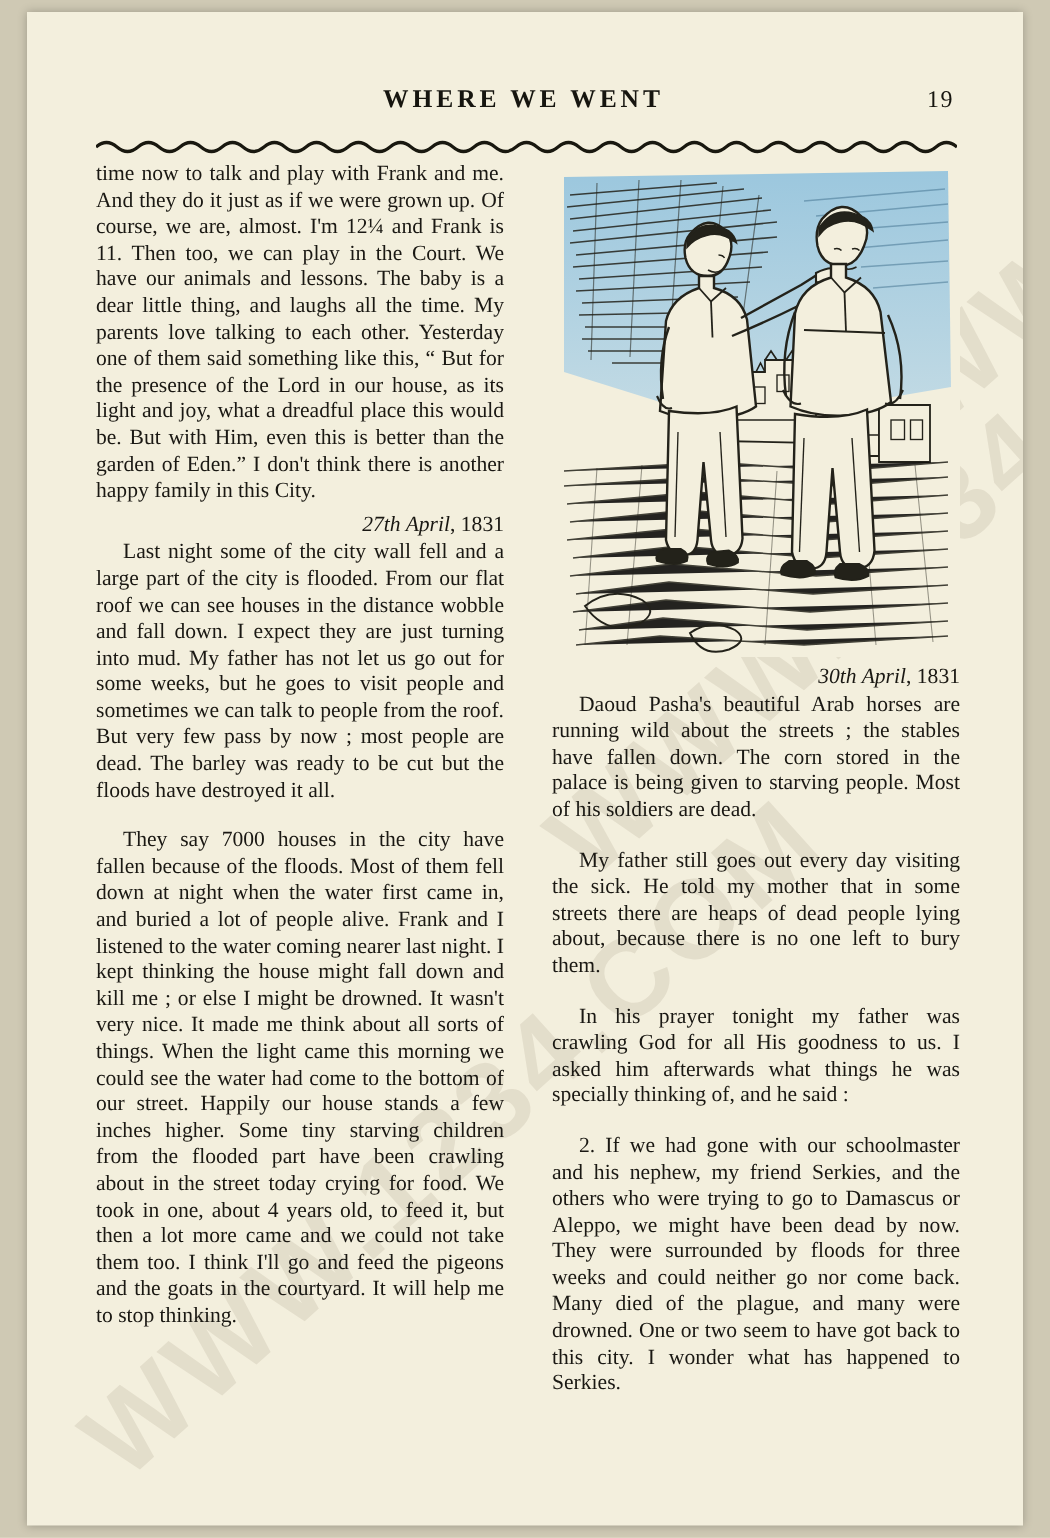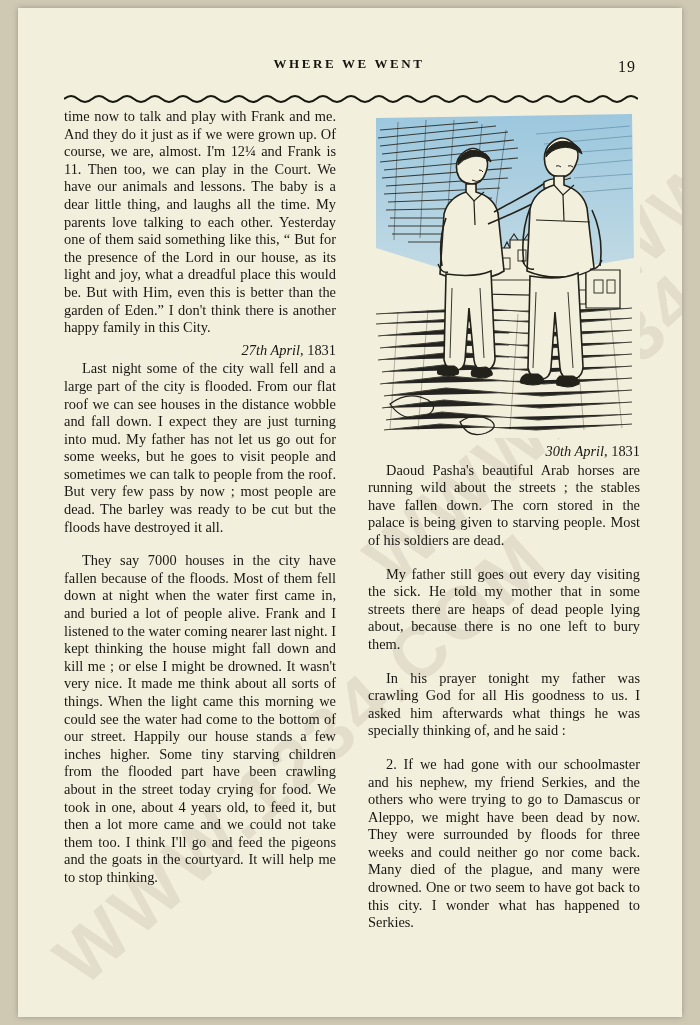--- a/index.html
+++ b/index.html
@@ -52,21 +52,21 @@
     top: 48px;
     width: 570px;
     height: 30px;
   }
   .running-title {
     position: absolute;
     left: 0; right: 4px;
     text-align: center;
     font-family: "Liberation Serif", serif;
     font-weight: bold;
-    font-size: 13px;
+    font-size: 17px;
     letter-spacing: 2.6px;
     color: #16150f;
   }
   .folio {
     position: absolute;
     right: 0;
     top: 2px;
     font-size: 16px;
     letter-spacing: 1px;
     color: #16150f;

